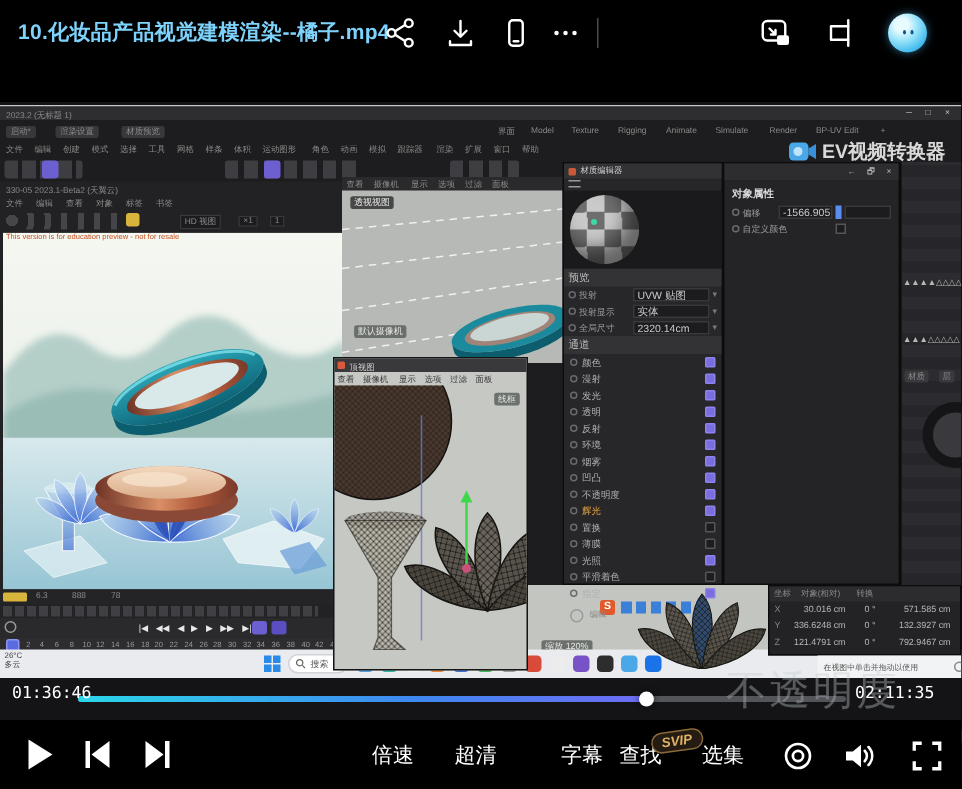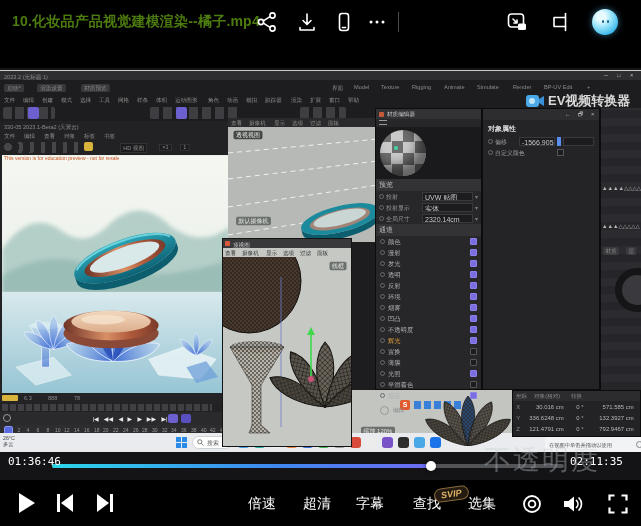--- a/index.html
+++ b/index.html
@@ -2,21 +2,21 @@
 <html><head>
 <meta charset="utf-8">
 <style>
   html,body{margin:0;padding:0;background:#000;}
   body{width:641px;height:526px;position:relative;overflow:hidden;
        font-family:"Liberation Sans","DejaVu Sans",sans-serif;-webkit-font-smoothing:antialiased;}
   .abs{position:absolute;}
   .ico{stroke:#fff;fill:none;stroke-width:1.6;stroke-linecap:round;stroke-linejoin:round;}
   
   .topbar{left:0;top:0;width:641px;height:45px;background:#000;}
-  .vtitle{left:12px;top:13px;font-size:14px;color:#4d7c0f;font-weight:700;letter-spacing:.2px;white-space:nowrap;}
+  .vtitle{left:12px;top:13px;font-size:14px;color:#7dd3fc;font-weight:700;letter-spacing:.2px;white-space:nowrap;}
   .tico{top:11px;width:22px;height:22px;}
   .divider{top:12px;width:1px;height:20px;background:#4a4a4a;}
   .avatar{left:592px;top:9px;width:26px;height:26px;border-radius:50%;
           background:radial-gradient(circle at 35% 30%,#e8fbff 0 18%,#9fe6fb 40%,#3fb9ec 75%,#1f8cc8 100%);
           box-shadow:0 0 6px rgba(90,200,255,.5);}
   .avatar i{position:absolute;background:#0a5a86;border-radius:50%;width:2px;height:3px;top:11px;}
   
   .wm-site{left:484px;top:442px;font-size:27px;letter-spacing:2px;color:rgba(198,204,208,.38);z-index:2;white-space:nowrap;}
   .timetx{top:455px;font-size:11px;color:#fff;z-index:4;font-family:"DejaVu Sans Mono",monospace;}
   .track{left:52px;top:464px;width:512px;height:4px;border-radius:2px;background:rgba(160,165,170,.45);z-index:3;}
@@ -692,21 +692,21 @@
   <svg class="abs" style="left:56px;top:13px;" width="18" height="20" viewBox="0 0 18 20">
       <rect x="1" y="1" width="3" height="18" fill="#fff"></rect>
       <polygon points="17,1 17,19 5,10" fill="#fff"></polygon>
     </svg>
   <svg class="abs" style="left:96px;top:13px;" width="18" height="20" viewBox="0 0 18 20">
       <polygon points="1,1 1,19 13,10" fill="#fff"></polygon>
       <rect x="14" y="1" width="3" height="18" fill="#fff"></rect>
     </svg>
   <span class="abs clabel" style="left:248px;">倍速</span>
   <span class="abs clabel" style="left:303px;">超清</span>
-  <span class="abs clabel" style="left:356px;">字幕</span>
+  <span class="abs clabel" style="left:374px;">字幕</span>
   <span class="abs clabel" style="left:413px;">查找</span>
   <span class="abs clabel" style="left:468px;">选集</span>
   <svg class="abs" style="left:522px;top:14px;" width="20" height="20" viewBox="0 0 20 20">
       <circle cx="10" cy="10" r="8" fill="none" stroke="#fff" stroke-width="1.8"></circle>
       <circle cx="10" cy="10" r="3.4" fill="none" stroke="#fff" stroke-width="1.8"></circle>
     </svg>
   <svg class="abs" style="left:562px;top:14px;" width="22" height="20" viewBox="0 0 22 20">
       <path d="M2 7h4.5L12 2.5v15L6.5 13H2z" fill="#fff"></path>
       <path d="M14.5 6.5a5 5 0 0 1 0 7M17 4a8.5 8.5 0 0 1 0 12" fill="none" stroke="#fff" stroke-width="1.7" stroke-linecap="round"></path>
     </svg>

